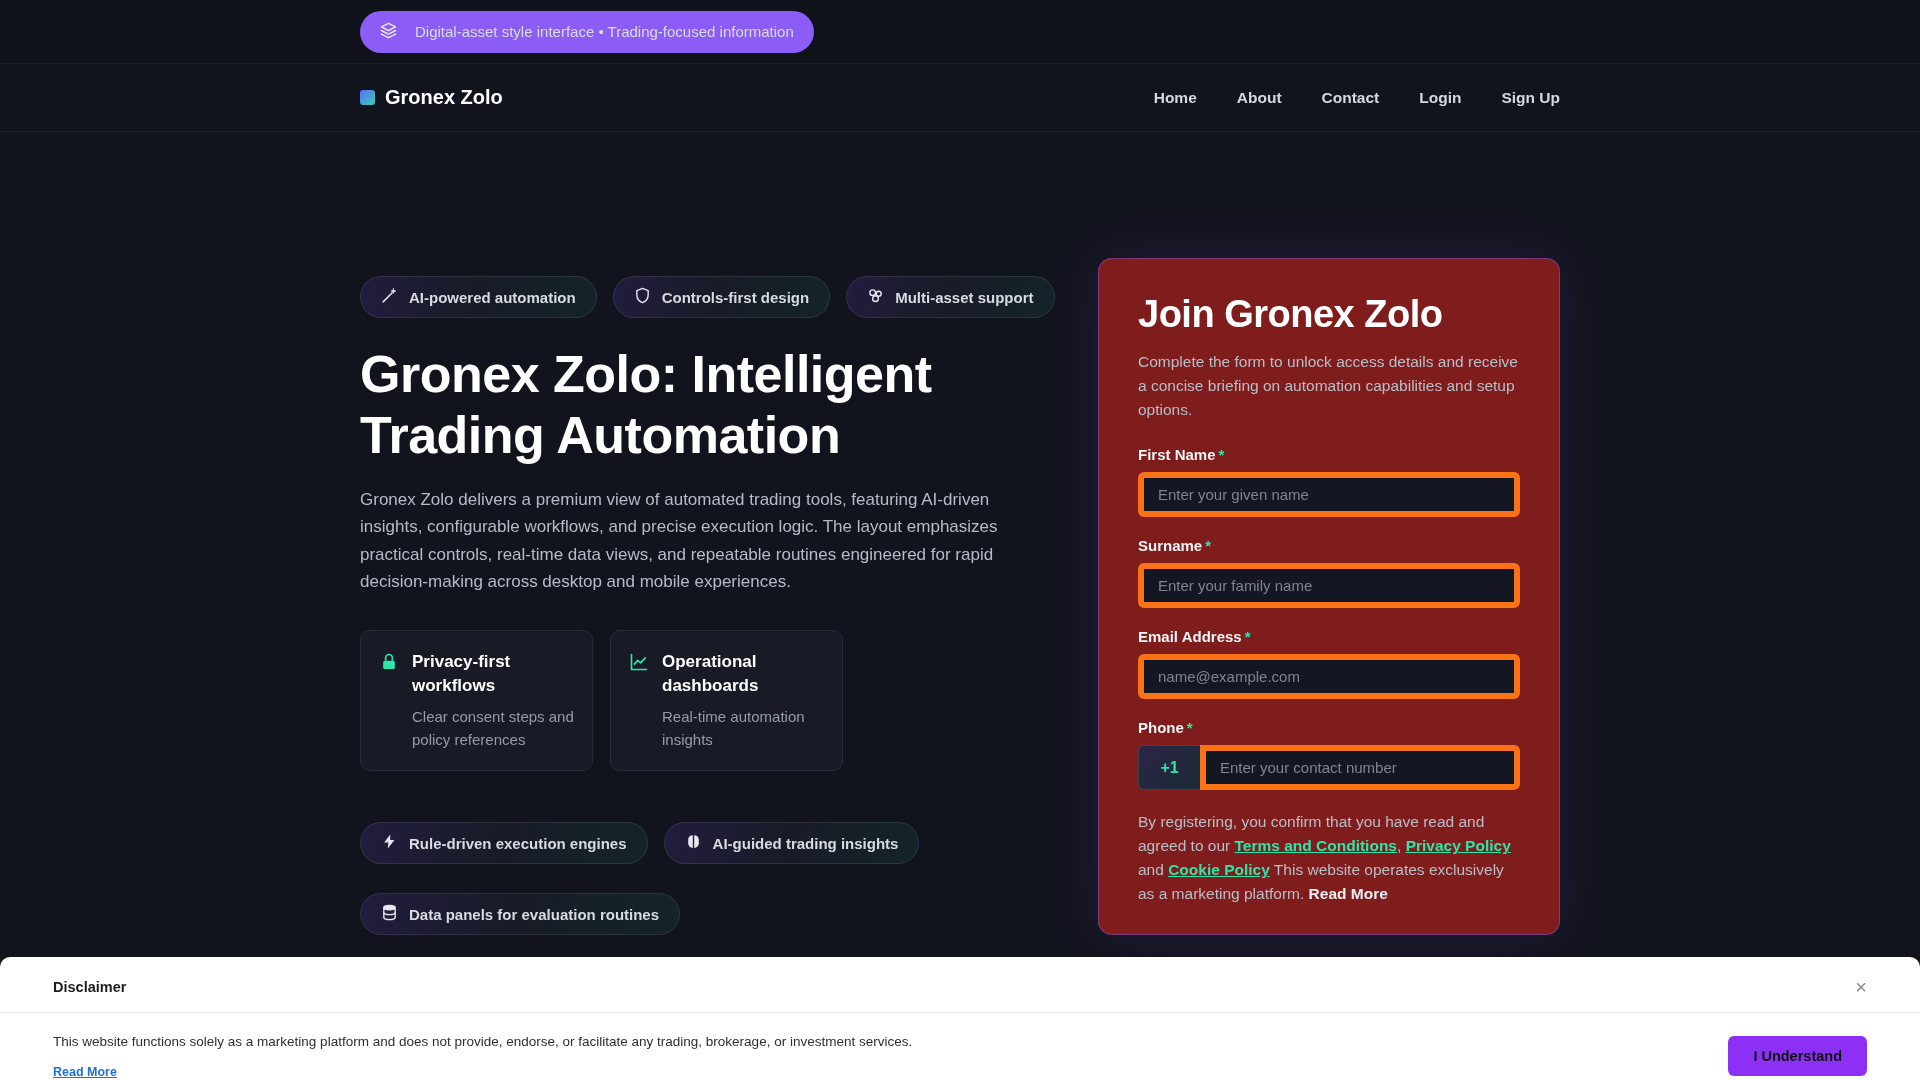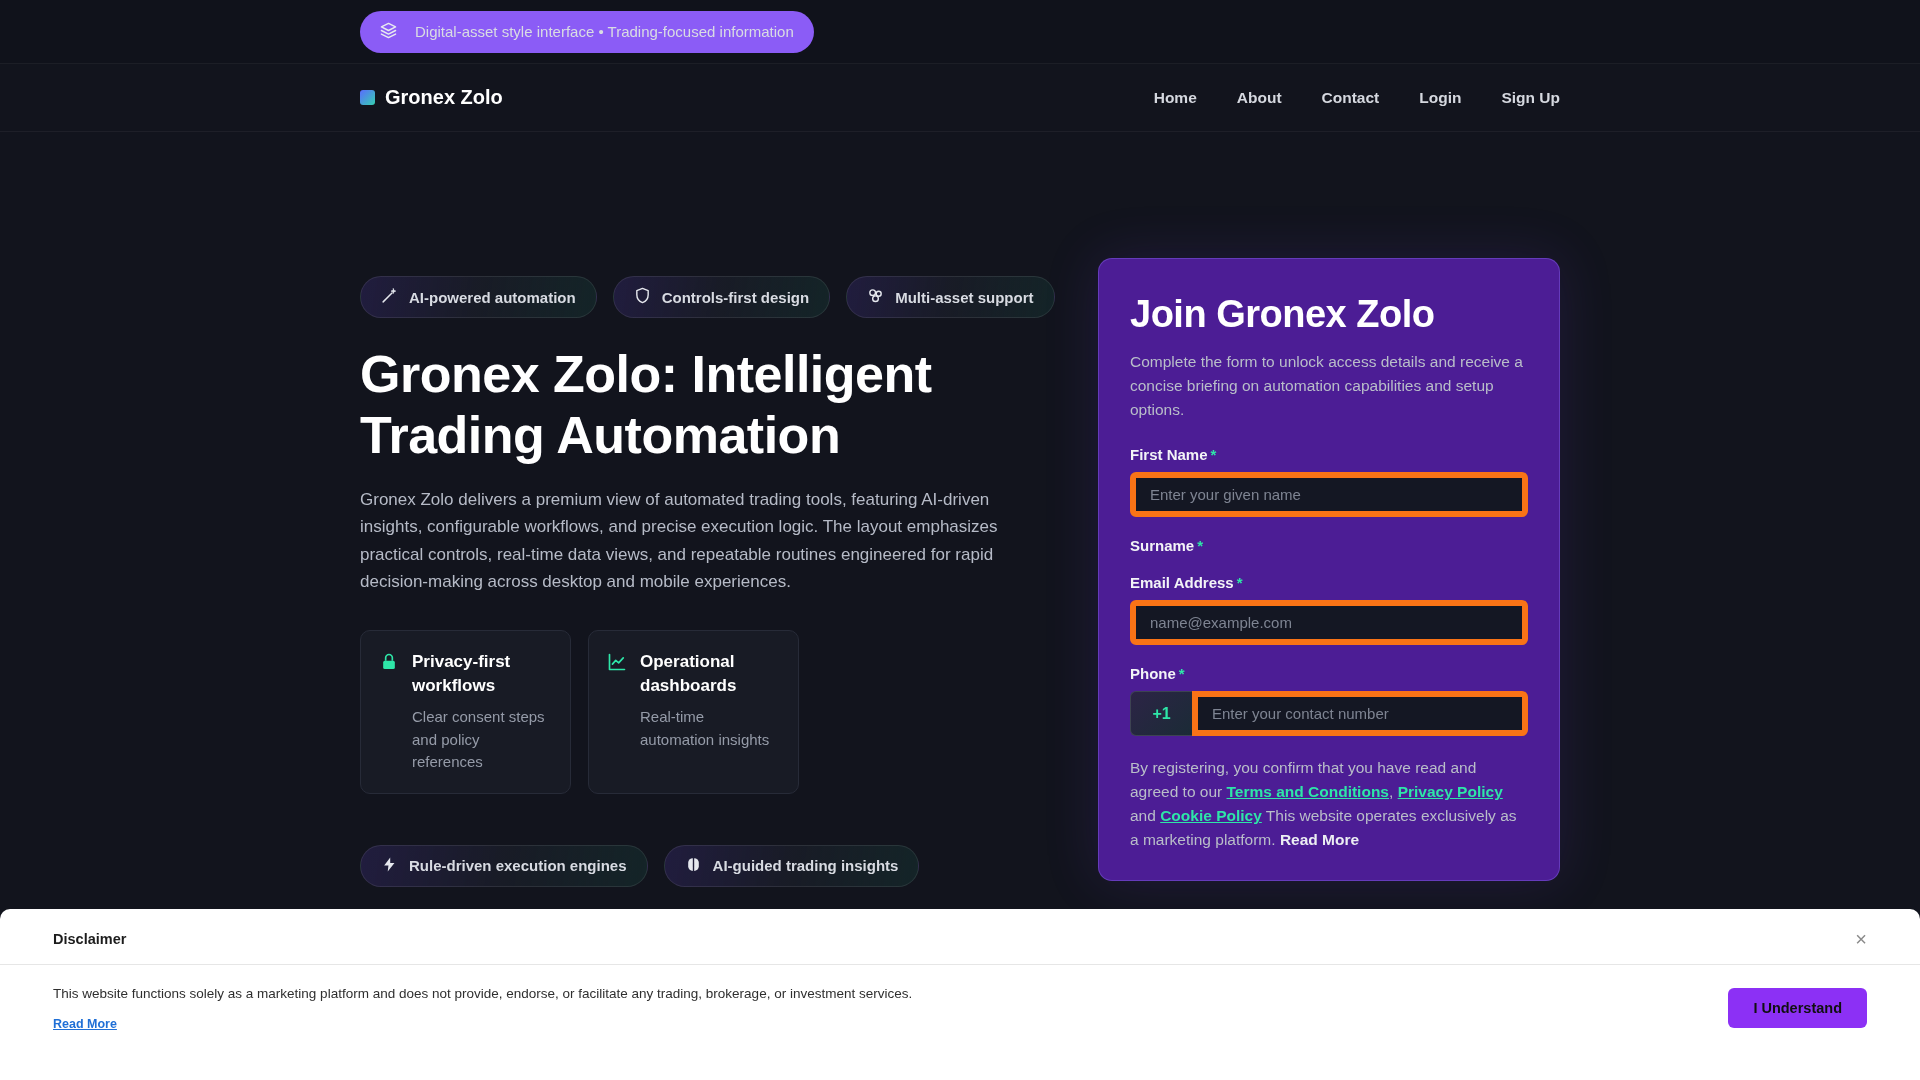--- a/index.html
+++ b/index.html
@@ -29,49 +29,49 @@
   .badge-row { display:flex; flex-wrap:wrap; gap:16px; row-gap:18px; }
   .pill { display:inline-flex; align-items:center; gap:11px; padding:10px 20px; border-radius:999px;
           border:1px solid rgba(255,255,255,0.09);
           background:linear-gradient(100deg, rgba(120,80,255,0.15), rgba(30,34,46,0.55) 50%, rgba(46,230,168,0.08));
           color:#d8dbe2; font-size:15px; font-weight:600;margin-top:11px; }
   .pill svg { width:17px; height:17px; color:#e6e8ee; flex:none; }
   .hero-title { margin:26px 0 0; color:#ffffff; font-size:52px; line-height:1.17; font-weight:800; letter-spacing:-0.5px; }
   .hero-desc { margin-top:20px; color:#b6bbc7; font-size:17px; line-height:1.62; width:660px; }
 
   .features { display:flex; gap:17px; margin-top:34px; }
-  .feature-card { width:211px; background:#181b25; border:1px solid #272b38; border-radius:10px; padding:19px 18px; display:flex; gap:13px; align-items:flex-start; }
+  .feature-card { width:233px; background:#181b25; border:1px solid #272b38; border-radius:10px; padding:19px 18px; display:flex; gap:13px; align-items:flex-start; }
   .feature-icon svg { width:20px; height:20px; color:#2ee6a8; margin-top:2px; }
   .feature-title { color:#ffffff; font-weight:700; font-size:17px; line-height:1.4; }
   .feature-desc { color:#959ba8; font-size:15px; line-height:1.5; margin-top:9px; }
 
   .badges-bottom { margin-top:40px; width:660px; }
 
   
-  .form-card { width:462px; background:#4c1d95; border:1px solid rgba(133,97,232,0.45); border-radius:14px;
-               padding:30px 31px 28px; box-shadow:0 0 55px rgba(110,60,220,0.16); }
+  .form-card { width:462px; background:#7f1d1d; border:1px solid rgba(133,97,232,0.45); border-radius:14px;
+               padding:30px 39px 28px; box-shadow:0 0 55px rgba(110,60,220,0.16); }
   .form-title { color:#ffffff; font-size:38px; font-weight:800; letter-spacing:-0.5px; margin:4px 0 14px; }
   .form-desc { color:#b9bec9; font-size:15.5px; line-height:1.55; margin-bottom:24px; }
   .field { margin-bottom:20px; }
   .field-label { display:block; color:#f3f4f7; font-weight:700; font-size:15px; margin-bottom:9px; }
   .req { color:#2ee6a8; margin-left:3px; }
   .input { width:100%; height:45px; background:#141723; border:6px solid #f97316; border-radius:6px;
            color:#e7e9ef; font-size:15px; padding:0 14px; outline:none; font-family:"Liberation Sans",sans-serif; }
   .input::placeholder { color:#7e8492; }
   .phone-row { display:flex; }
   .phone-prefix { width:62px; height:45px; flex:none; display:flex; align-items:center; justify-content:center;
                   background:linear-gradient(135deg,#2c2446,#1b2b36); border:1px solid #3d4352; border-right:none;
                   border-radius:6px 0 0 6px; color:#2ee6a8; font-weight:800; font-size:16px; }
   .phone-input { border-radius:0 6px 6px 0; }
   .terms { color:#b9bec9; font-size:15.5px; line-height:1.55; margin-top:4px; }
   .terms a { color:#2ee6a8; font-weight:800; text-decoration:underline; cursor:pointer; }
   .terms .terms-read-more { color:#eceef3; font-weight:800; cursor:pointer; }
 
   
-  .disclaimer { position:fixed; left:0; right:0; bottom:0; height:171px; background:#ffffff;
+  .disclaimer { position:fixed; left:0; right:0; bottom:0; height:123px; background:#ffffff;
                 border-radius:10px 10px 0 0; z-index:50; }
   .disc-header { display:flex; justify-content:space-between; align-items:center; padding:20px 53px 15px; }
   .disc-title { font-size:14.5px; font-weight:700; color:#1c1c1c; }
   .disc-close { background:none; border:none; color:#8a8a8a; font-size:20px; line-height:1; cursor:pointer; padding:0; }
   .disc-divider { border:none; border-top:1px solid #e6e6e6; margin:0; }
   .disc-body { display:flex; justify-content:space-between; align-items:center; padding:20px 53px 0; }
   .disc-text { font-size:13.5px; color:#2f2f2f; line-height:1.4; }
   .disc-readmore { display:inline-block; margin-top:13px; font-size:12.5px; font-weight:700; color:#1f6fd6; text-decoration:underline; cursor:pointer; }
   .accept-btn { background:#8c30f5; color:#101010; border:none; border-radius:6px; padding:12px 25px;
                 font-size:14.5px; font-weight:700; cursor:pointer; font-family:"Liberation Sans",sans-serif; }
@@ -213,20 +213,21 @@
       <label class="field-label">
         <span>First Name</span><span class="req">*</span>
       </label>
       <input class="input" type="text" placeholder="Enter your given name" style="">
     </div>
 
     <div class="field">
       <label class="field-label">
         <span>Surname</span><span class="req">*</span>
       </label>
+      <input class="input" type="text" placeholder="Enter your family name" style="">
     </div>
 
     <div class="field">
       <label class="field-label">
         <span>Email Address</span><span class="req">*</span>
       </label>
       <input class="input" type="text" placeholder="name@example.com" style="">
     </div>
 
     <div class="field">

